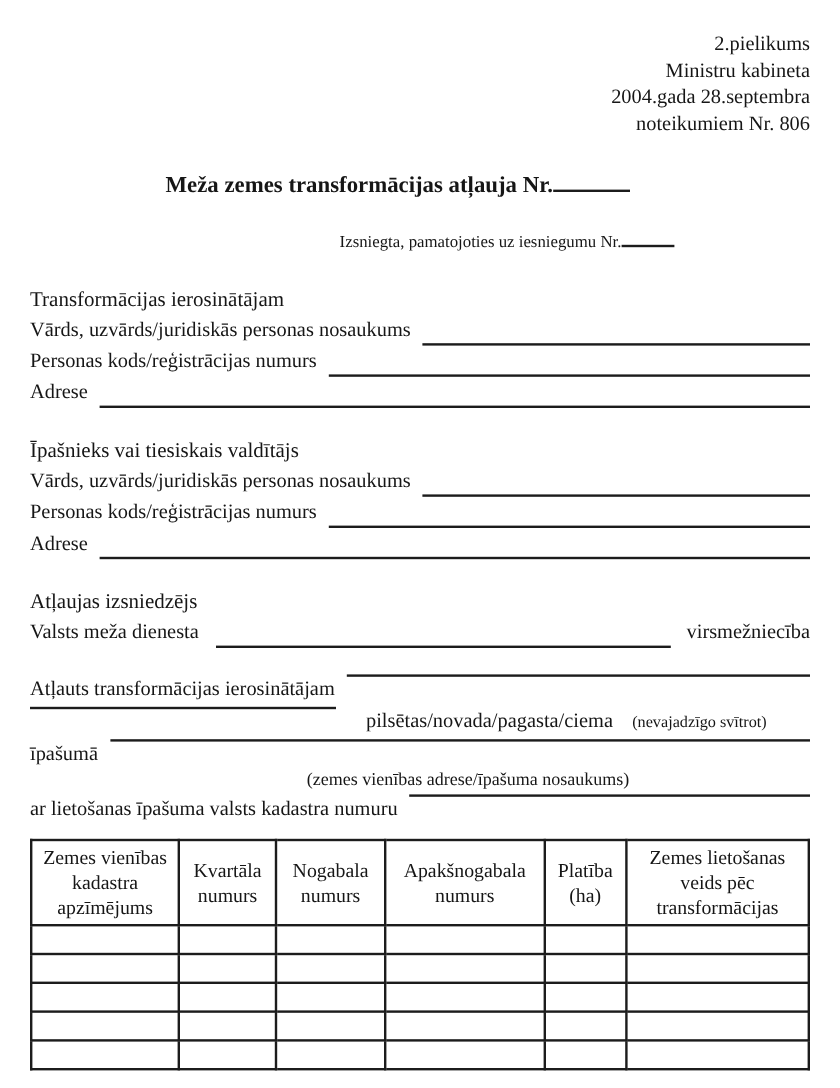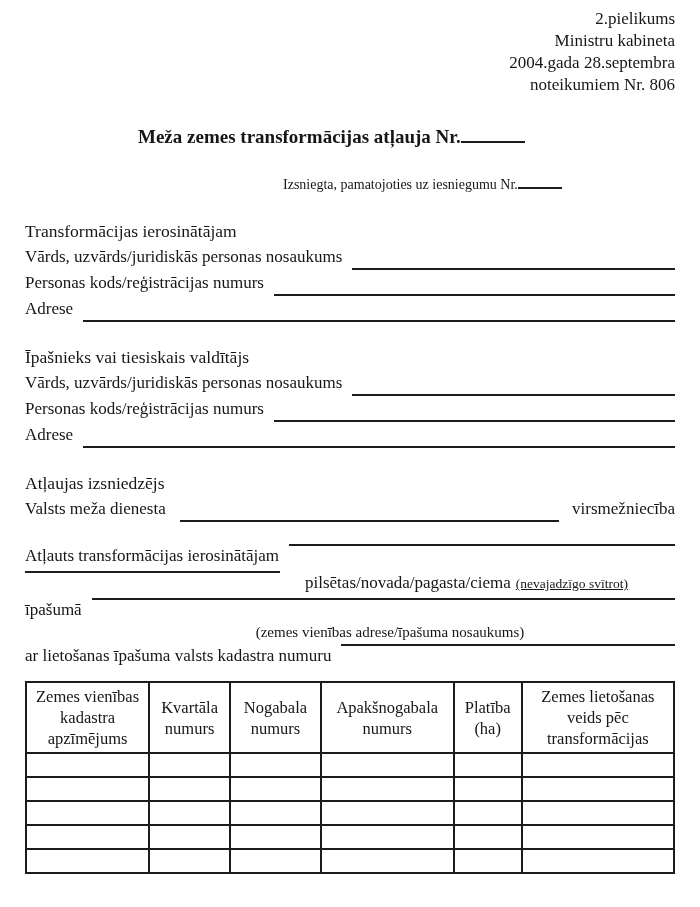--- a/index.html
+++ b/index.html
@@ -16,20 +16,21 @@
     box-sizing: border-box;
     padding: 8px 25px 0 25px;
     background: #ffffff;
     overflow: hidden;
   }
   
   .doc-header {
     text-align: right;
     font-size: 17px;
     line-height: 22px;
+    margin-top: 18px;
   }
   
   .title-row {
     margin-top: 29px;
     margin-left: 113px;
     font-size: 19px;
     font-weight: bold;
     line-height: 24px;
     white-space: nowrap;
   }
@@ -71,25 +72,24 @@
     display: flex;
     font-size: 17px;
     line-height: 27px;
     min-height: 27px;
   }
   .para-row .suffix { margin-left: 7px; white-space: nowrap; }
   .strike-blank { width: 255px; flex: 0 0 auto; }
   .strike-label { margin-left: 25px; white-space: nowrap; }
   .small-note {
     font-size: 13.5px;
-    margin-left: 5px;
+    margin-left: 16px;
     white-space: nowrap;
     align-self: flex-end;
     line-height: 25px;
-    text-decoration: underline;
   }
   .caption-row {
     font-size: 15px;
     line-height: 19px;
     text-align: center;
     padding-left: 80px;
   }
   
   table.grid {
     width: 100%;

